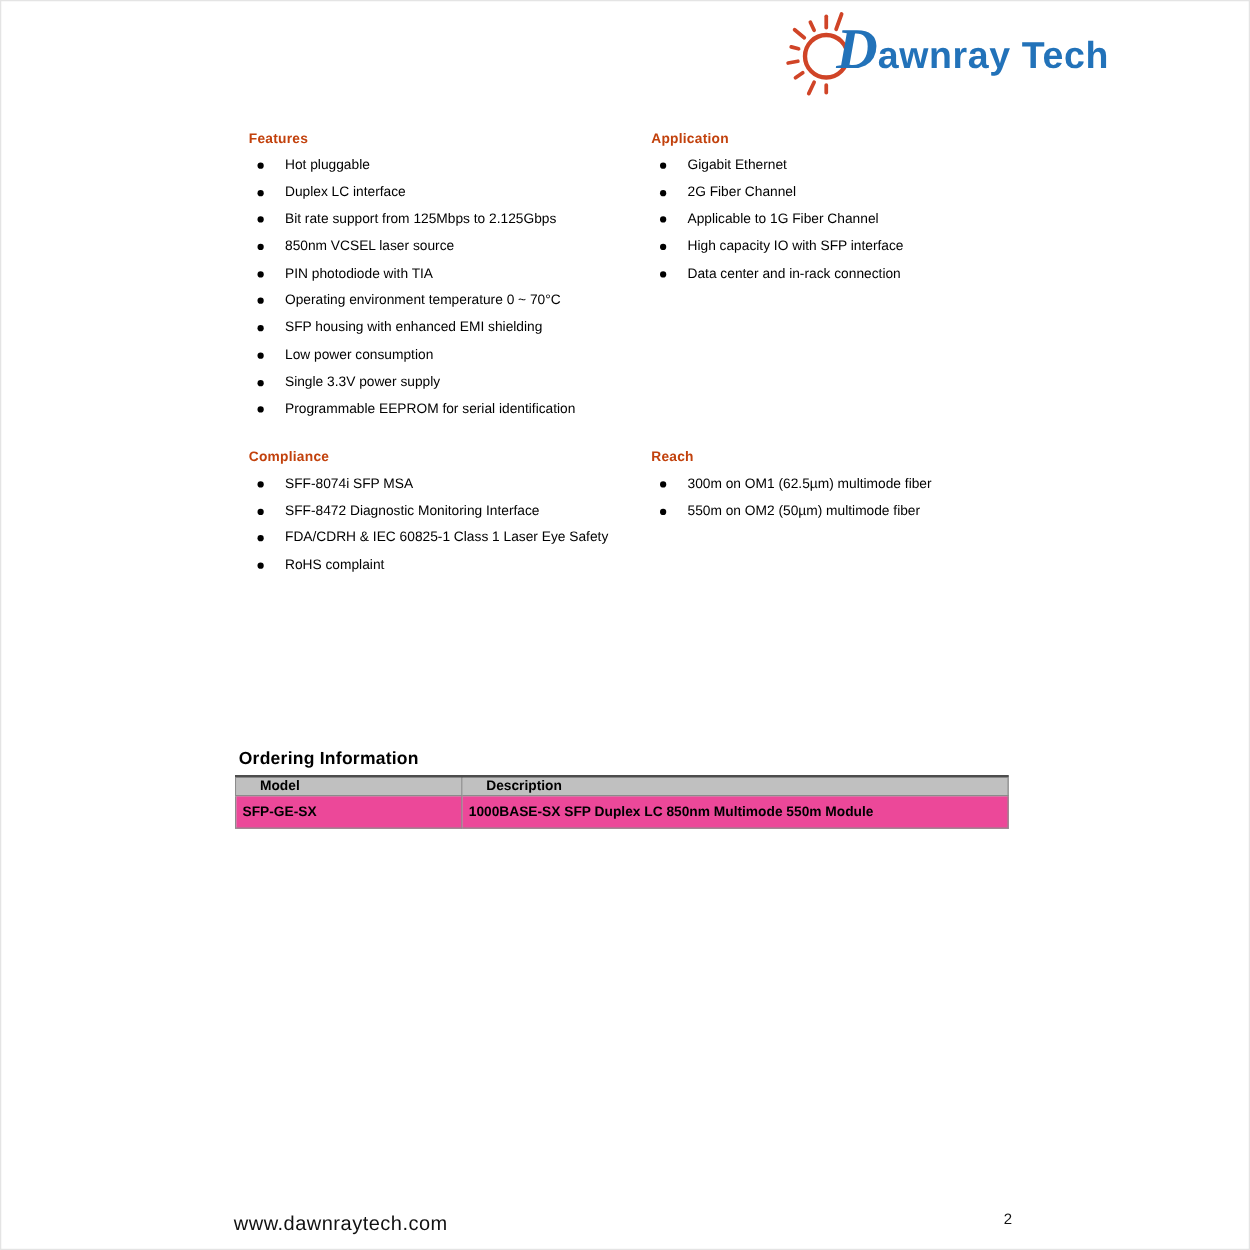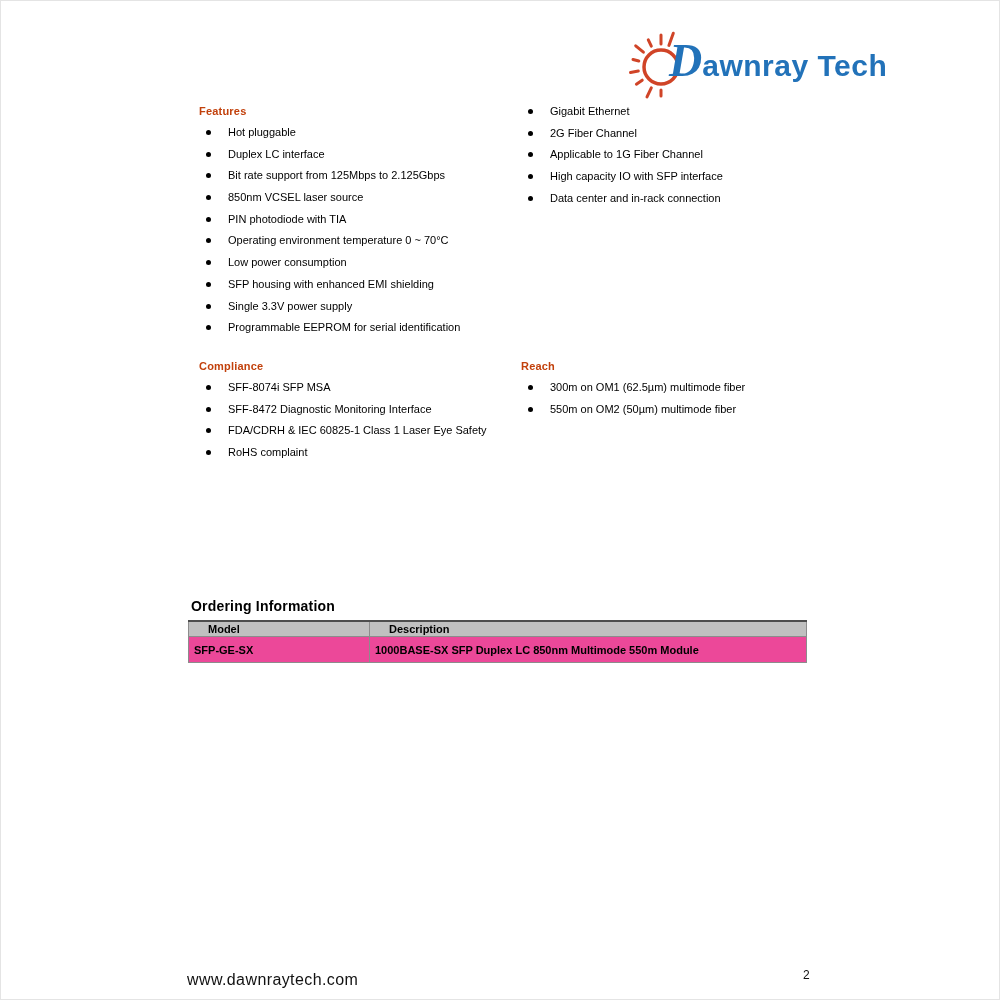--- a/index.html
+++ b/index.html
@@ -9,21 +9,21 @@
   .page {
     position: relative;
     width: 1000px;
     height: 1000px;
     background: #ffffff;
     border: 1px solid #e4e4e4;
     overflow: hidden;
   }
 
   
-  .logo { position: absolute; left: 616px; top: 24px; width: 280px; height: 82px; }
+  .logo { position: absolute; left: 616px; top: 2px; width: 280px; height: 82px; }
   .logo svg { position: absolute; left: 0; top: 2px; }
   .brand {
     position: absolute; left: 52px; top: 10px;
     font-weight: bold;
     font-size: 30px;
     line-height: 52px;
     color: #2272b9;
     letter-spacing: 0.5px;
     white-space: nowrap;
   }
@@ -149,38 +149,39 @@
       <li>
           <span class="dot"></span>
           <span>PIN photodiode with TIA</span>
         </li>
       <li>
           <span class="dot"></span>
           <span>Operating environment temperature 0 ~ 70°C</span>
         </li>
       <li>
           <span class="dot"></span>
+          <span>SFP housing with enhanced EMI shielding</span>
+        </li>
+      <li>
+          <span class="dot"></span>
           <span>Low power consumption</span>
         </li>
       <li>
           <span class="dot"></span>
-          <span>SFP housing with enhanced EMI shielding</span>
-        </li>
-      <li>
-          <span class="dot"></span>
           <span>Single 3.3V power supply</span>
         </li>
       <li>
           <span class="dot"></span>
           <span>Programmable EEPROM for serial identification</span>
         </li>
     </ul>
   </section>
 
   <section class="sec sec-application">
+    <h2>Application</h2>
     <ul>
       <li>
           <span class="dot"></span>
           <span>Gigabit Ethernet</span>
         </li>
       <li>
           <span class="dot"></span>
           <span>2G Fiber Channel</span>
         </li>
       <li>

